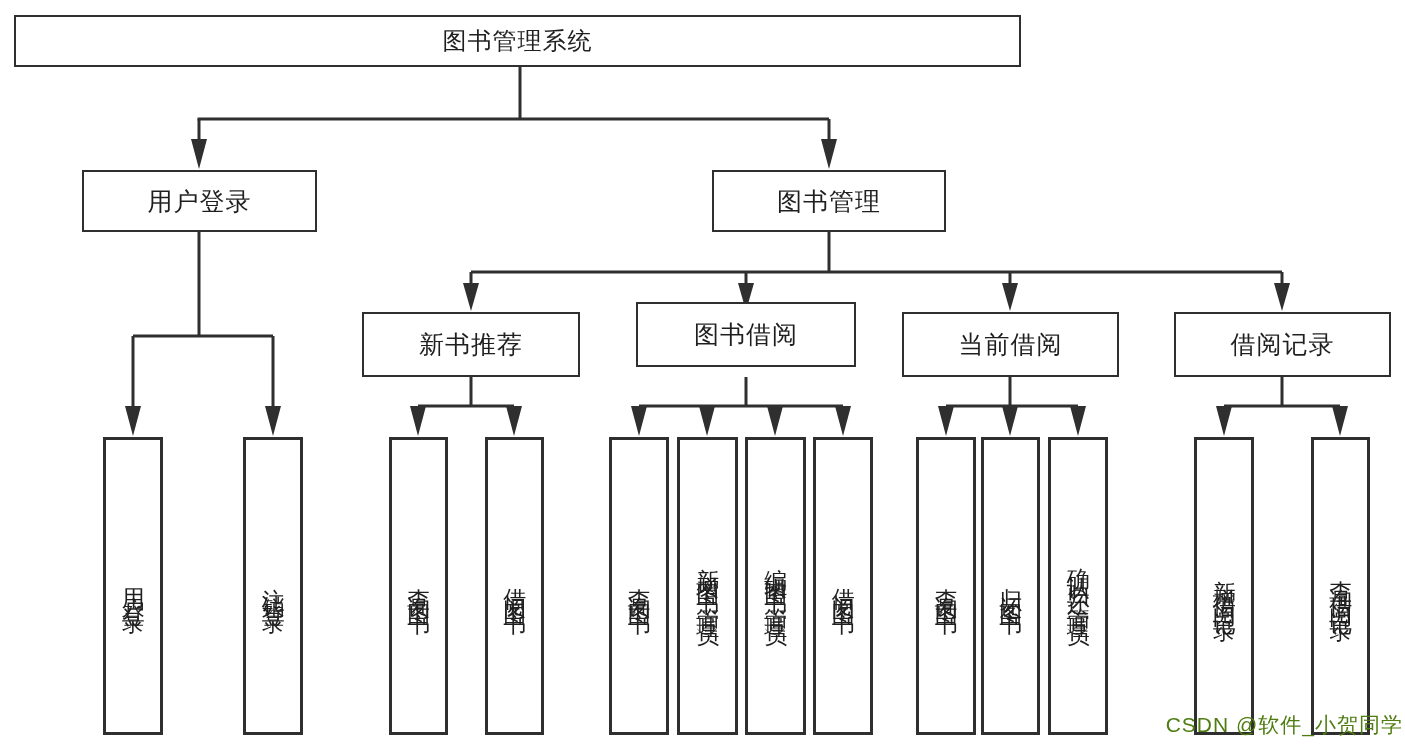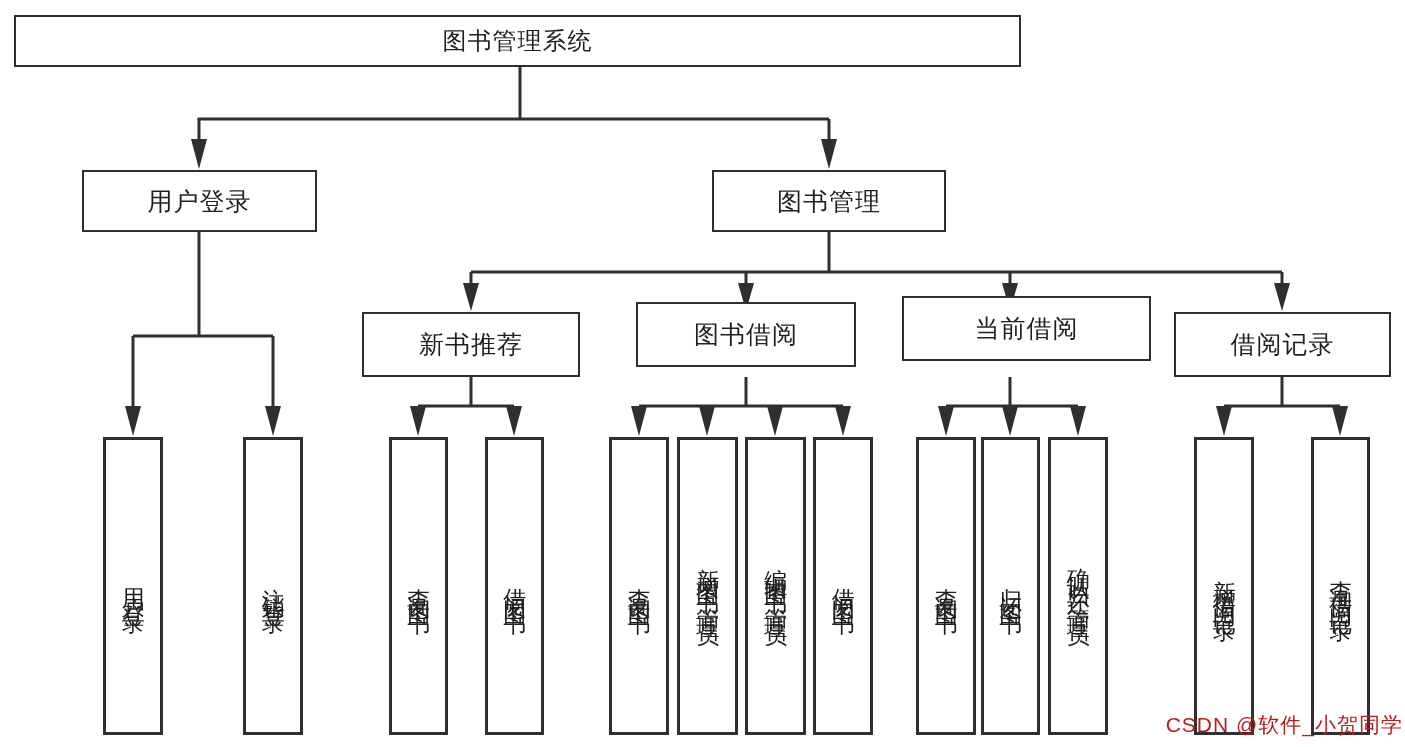--- a/index.html
+++ b/index.html
@@ -34,21 +34,21 @@
     text-orientation:mixed;
     font-size:23px;
     letter-spacing:8px;
     line-height:1.1;
   }
   .watermark{
     position:absolute;
     right:2px;
     top:711px;
     font-size:21px;
-    color:#b91c1c;
+    color:#4d7c0f;
     letter-spacing:1px;
     z-index:5;
     white-space:nowrap;
   }
 </style>
 </head>
 <body>
 
 <div class="canvas">
 
@@ -107,21 +107,21 @@
     </g>
   </svg>
 
   <div class="node hbox root" style="left:14px;top:15px;width:1007px;height:52px">图书管理系统</div>
 
   <div class="node hbox" style="left:82px;top:170px;width:235px;height:62px">用户登录</div>
   <div class="node hbox" style="left:712px;top:170px;width:234px;height:62px">图书管理</div>
 
   <div class="node hbox" style="left:362px;top:312px;width:218px;height:65px">新书推荐</div>
   <div class="node hbox" style="left:636px;top:302px;width:220px;height:65px">图书借阅</div>
-  <div class="node hbox" style="left:902px;top:296px;width:249px;height:65px">当前借阅</div>
+  <div class="node hbox" style="left:902px;top:312px;width:217px;height:65px">当前借阅</div>
   <div class="node hbox" style="left:1174px;top:312px;width:217px;height:65px">借阅记录</div>
 
   <div class="node vbox" style="left:103px;top:437px;width:60px;height:298px">用户登录</div>
   <div class="node vbox" style="left:243px;top:437px;width:60px;height:298px">注销登录</div>
 
   <div class="node vbox" style="left:389px;top:437px;width:59px;height:298px">查询图书</div>
   <div class="node vbox" style="left:485px;top:437px;width:59px;height:298px">借阅图书</div>
 
   <div class="node vbox" style="left:609px;top:437px;width:60px;height:298px">查询图书</div>
   <div class="node vbox" style="left:677px;top:437px;width:61px;height:298px">新增图书（管理员）</div>

